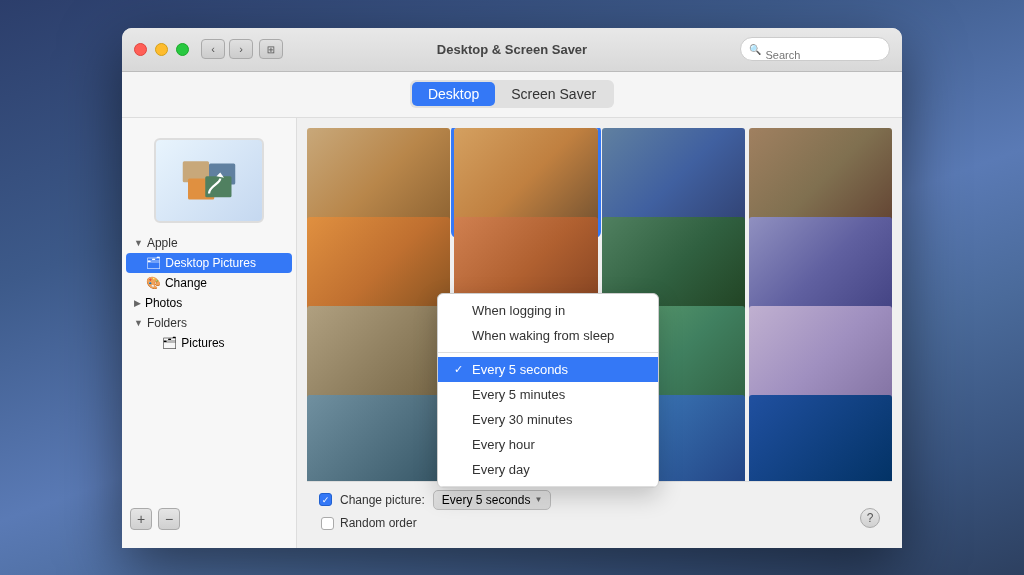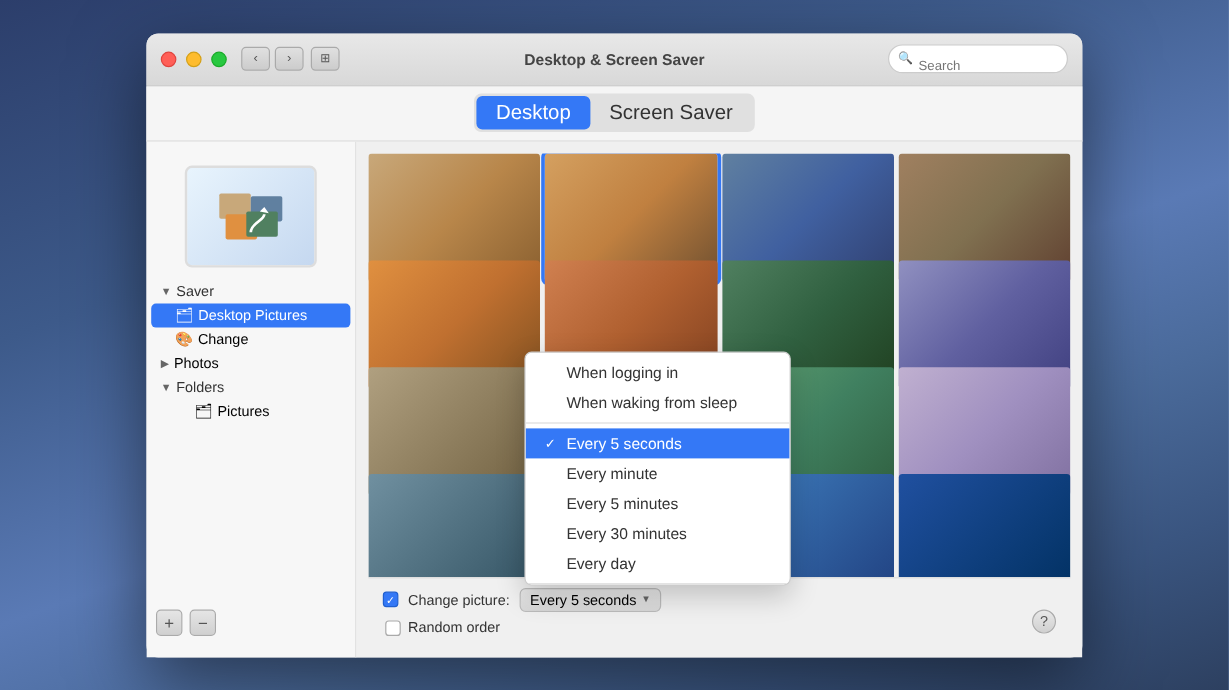--- a/index.html
+++ b/index.html
@@ -149,21 +149,21 @@
       display: flex;
       background: #e0e0e0;
       border-radius: 6px;
       padding: 2px;
       gap: 0;
     }
 
     .tab-btn {
       padding: 4px 16px;
       border-radius: 5px;
-      font-size: 17px;
+      font-size: 14px;
       cursor: pointer;
       font-weight: 500;
     }
 
     .tab-btn.active {
       background: #3478f6;
       color: white;
     }
 
     .tab-btn.inactive {
@@ -503,21 +503,21 @@
             <rect x="35" y="25" width="35" height="28" rx="2" fill="#508060"></rect>
             <path d="M40 48 C40 38, 55 35, 55 28" fill="none" stroke="white" stroke-width="3" marker-end="url(#arr)"></path>
             <polygon points="50,25 55,20 60,27" fill="white"></polygon>
           </svg>
         </div>
       </div>
 
       <div class="sidebar-tree">
         <div class="tree-item group-header">
           <span class="arrow">▼</span>
-          <span>Saver</span>
+          <span>Apple</span>
         </div>
         <div class="tree-item child-item selected">
           <span>🗂</span>
           <span>Desktop Pictures</span>
         </div>
         <div class="tree-item child-item">
           <span>🎨</span>
           <span>Change</span>
         </div>
         <div class="tree-item">
@@ -588,32 +588,32 @@
               <span>When waking from sleep</span>
             </div>
           </div>
           <div class="dropdown-section">
             <div class="dropdown-item selected-item">
               <span class="dropdown-check">✓</span>
               <span>Every 5 seconds</span>
             </div>
             <div class="dropdown-item">
               <span class="dropdown-check"></span>
-              <span>Every minute</span>
-            </div>
-            <div class="dropdown-item">
-              <span class="dropdown-check"></span>
               <span>Every 5 minutes</span>
             </div>
             <div class="dropdown-item">
               <span class="dropdown-check"></span>
               <span>Every 30 minutes</span>
             </div>
             <div class="dropdown-item">
               <span class="dropdown-check"></span>
+              <span>Every hour</span>
+            </div>
+            <div class="dropdown-item">
+              <span class="dropdown-check"></span>
               <span>Every day</span>
             </div>
           </div>
         </div>
       </div>
     </div>
   </div>
 </div>
 
 </body></html>

